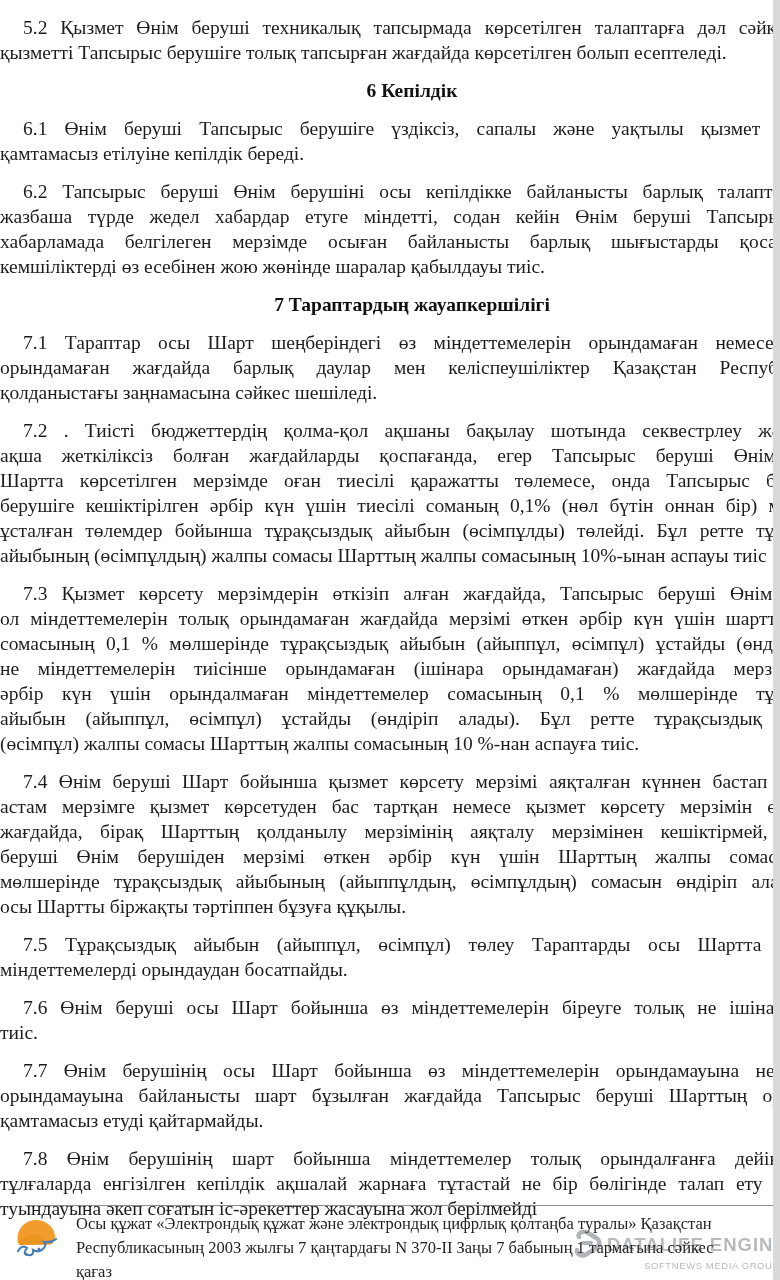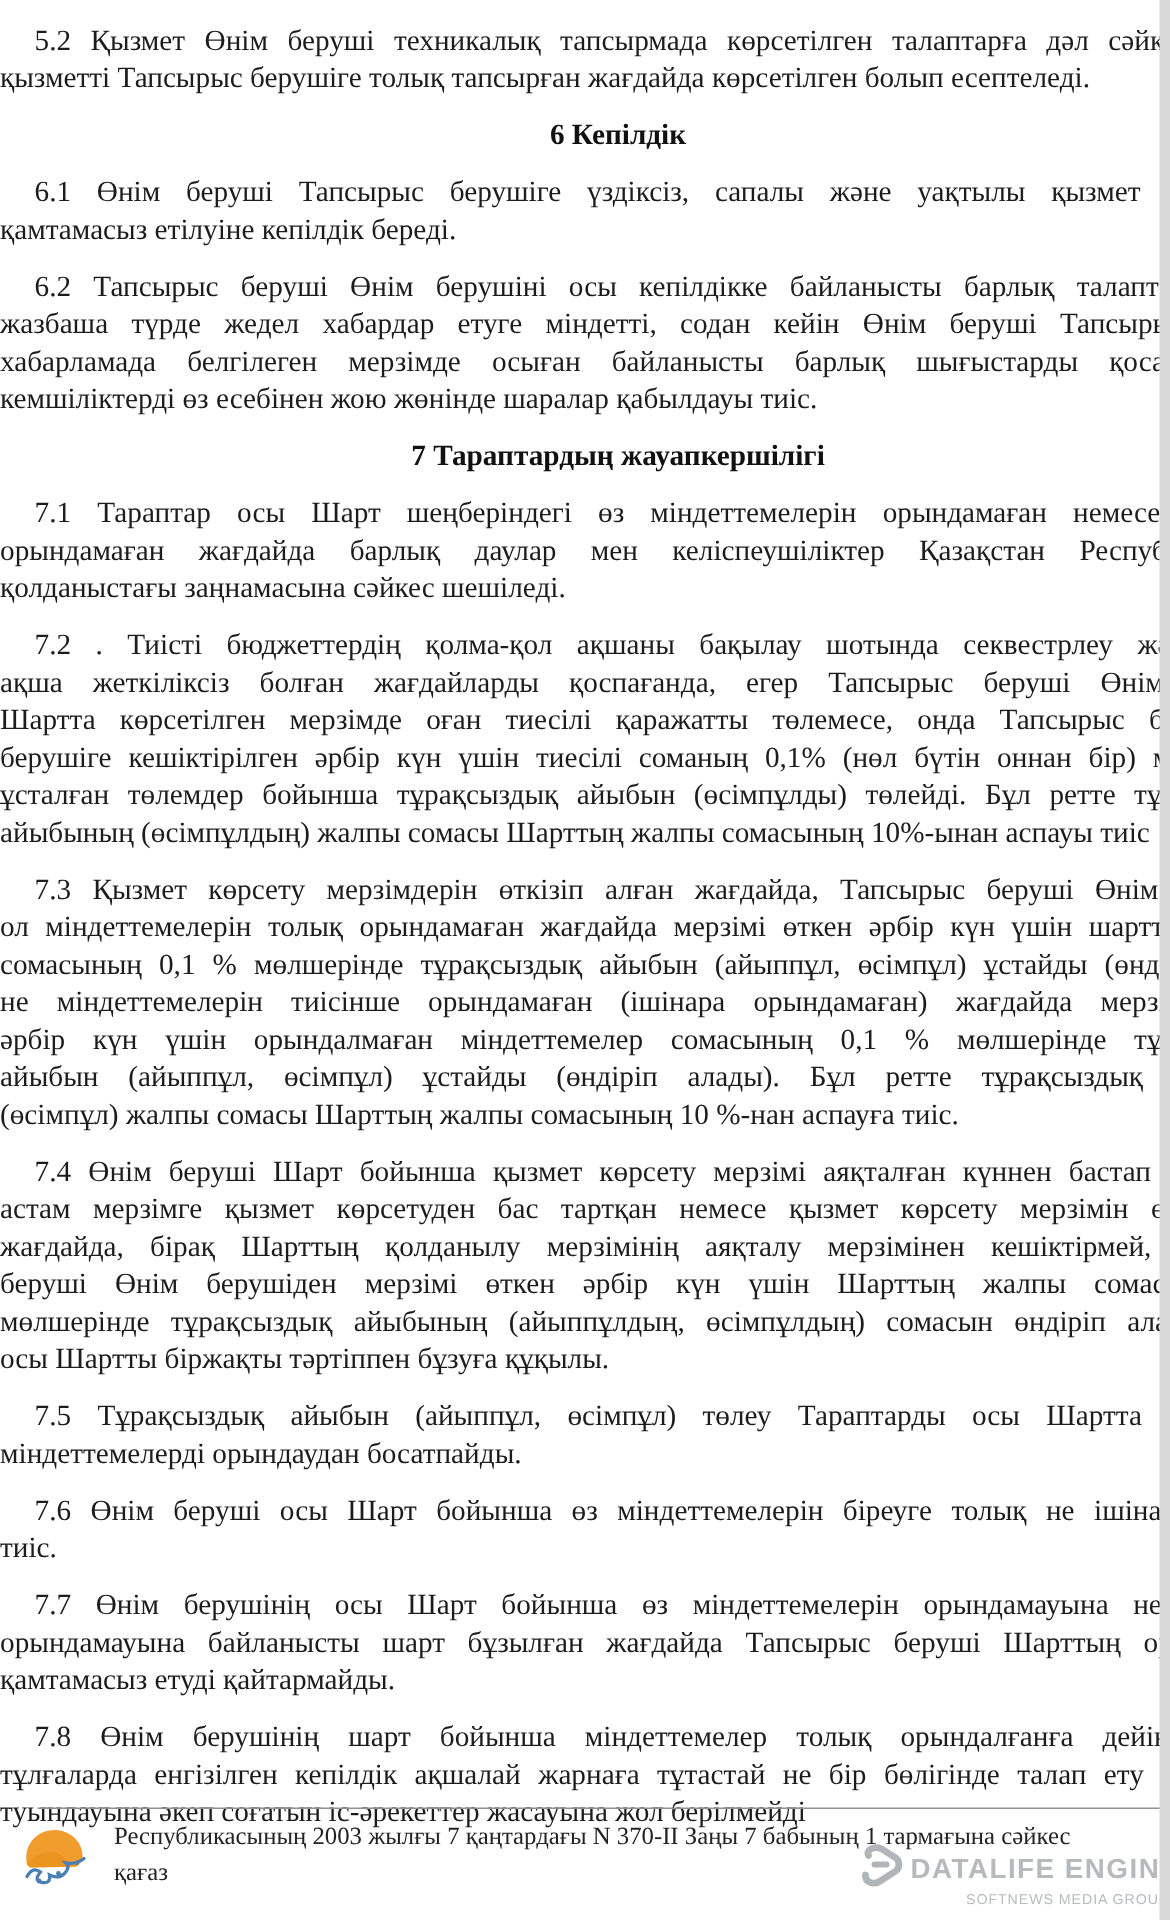--- a/index.html
+++ b/index.html
@@ -168,19 +168,20 @@
       <svg width="56" height="58" viewBox="0 0 56 58">
         <path d="M6 30 C3 17 13 6 26 7 C36 8 43 16 43 24 C43 28 41 30.5 38.5 31.5 L8 32 Z" fill="#f09d2e"></path>
         <path d="M6 30 C10 24 18 21 26 22 L38.5 31.5 L8 32 Z" fill="#e88d14" opacity="0.55"></path>
         <path d="M6 38 q4 -7 9 -3 q-5 6 1 7 q6 1 5 -5 q6 3 10 -1 q4 -4 1 -7 q7 1 12 -3" fill="none" stroke="#4a7fb5" stroke-width="2.2" stroke-linecap="round"></path>
         <circle cx="14" cy="41" r="1.6" fill="#4a7fb5"></circle>
         <circle cx="27" cy="36" r="1.6" fill="#4a7fb5"></circle>
         <circle cx="39" cy="29" r="1.4" fill="#4a7fb5"></circle>
       </svg>
     </span>
     <div class="footer-text">
+      <div>Осы құжат «Электрондық құжат және электрондық цифрлық қолтаңба туралы» Қазақстан</div>
       <div>Республикасының 2003 жылғы 7 қаңтардағы N 370-II Заңы 7 бабының 1 тармағына сәйкес қағаз</div>
 
     </div>
   </div>
 
   <div class="edge-strip"></div>
 </div>
 
 </body></html>

